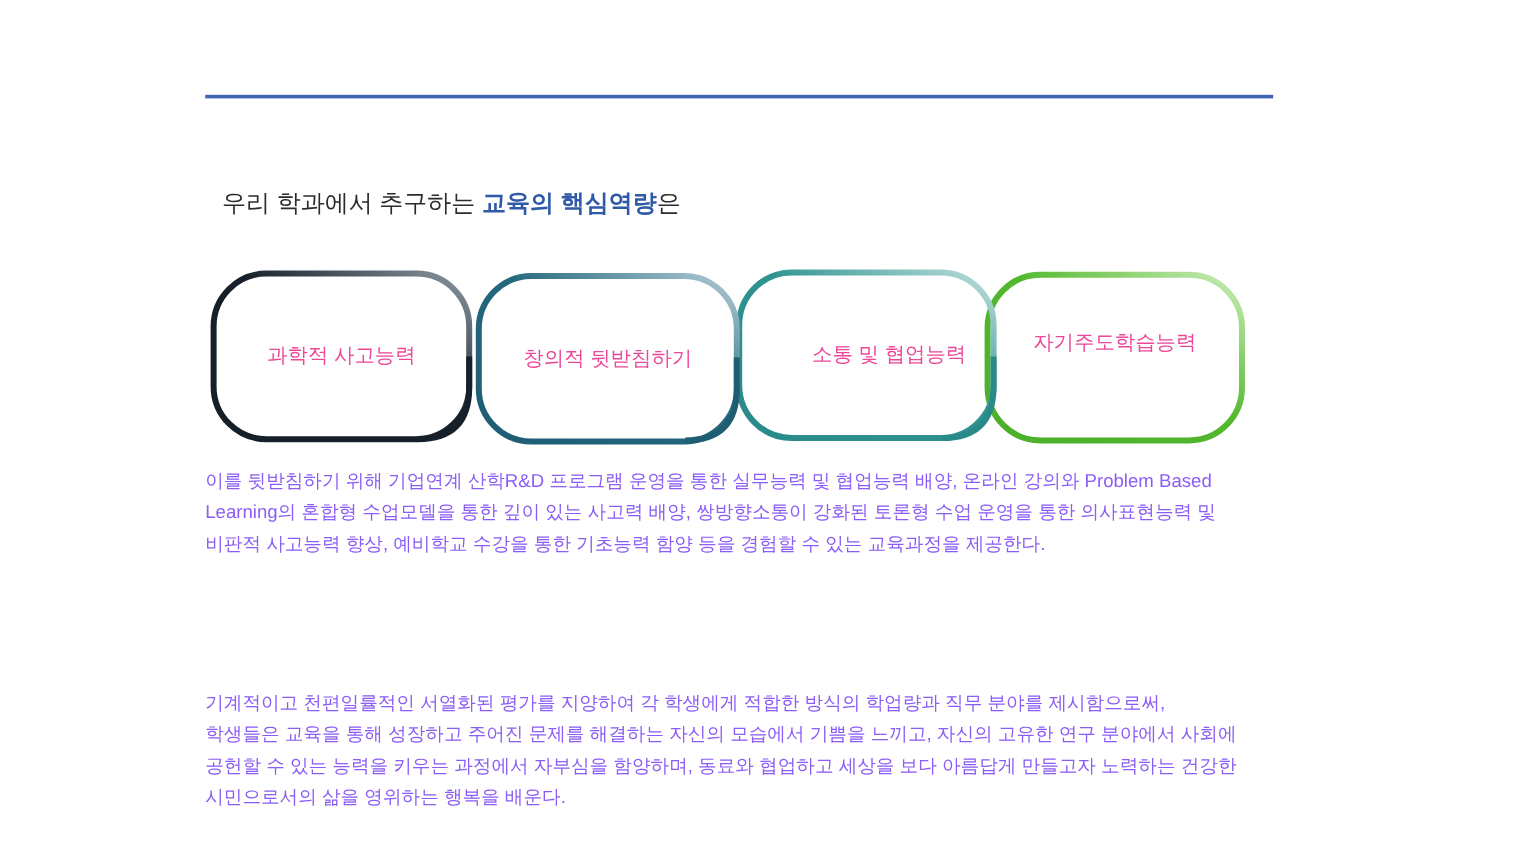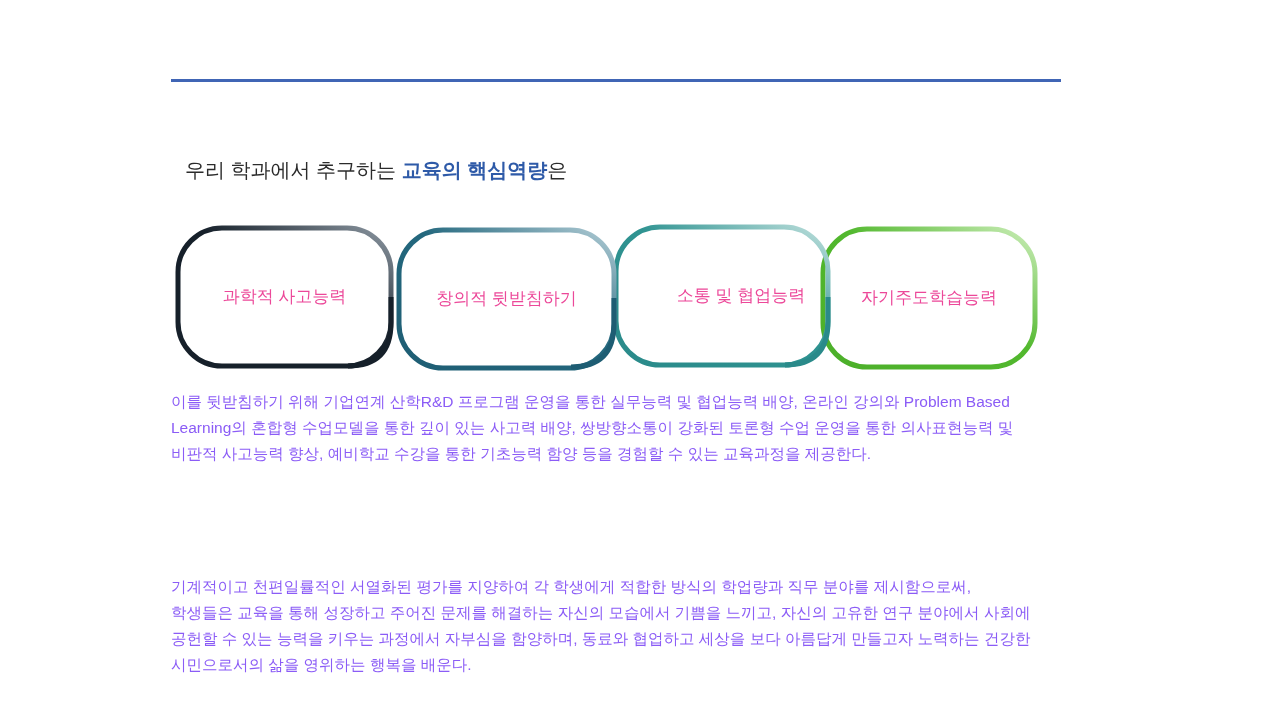--- a/index.html
+++ b/index.html
@@ -124,21 +124,21 @@
   <rect x="178" y="228" width="213" height="138" rx="44" ry="44" fill="none" stroke="url(#grad0)" stroke-width="5"></rect>
 
   <path d="M391 297 L391 323 Q391 366 348 366" fill="none" stroke="#16202a" stroke-width="5"></path>
   <path d="M614 298 L614 324 Q614 367 571 367" fill="none" stroke="#1e5d73" stroke-width="5"></path>
   <path d="M828 297 L828 322 Q828 365 785 365" fill="none" stroke="#2a8a8a" stroke-width="5"></path>
 </svg>
 
 <div class="capsule-label" style="left:178px; top:286px; width:213px;">과학적 사고능력</div>
 <div class="capsule-label" style="left:399px; top:288px; width:215px;">창의적 뒷받침하기</div>
 <div class="capsule-label" style="left:616px; top:285px; width:212px;padding-left:19px;">소통 및 협업능력</div>
-<div class="capsule-label" style="left:823px; top:287px; width:212px;text-align:center;">자기주도학습능력</div>
+<div class="capsule-label" style="left:823px; top:275px; width:212px;text-align:center;">자기주도학습능력</div>
 
 <div class="body-text para-1">이를 뒷받침하기 위해 기업연계 산학R&amp;D 프로그램 운영을 통한 실무능력 및 협업능력 배양, 온라인 강의와 Problem Based
 Learning의 혼합형 수업모델을 통한 깊이 있는 사고력 배양, 쌍방향소통이 강화된 토론형 수업 운영을 통한 의사표현능력 및
 비판적 사고능력 향상, 예비학교 수강을 통한 기초능력 함양 등을 경험할 수 있는 교육과정을 제공한다.</div>
 <div class="body-text para-2">기계적이고 천편일률적인 서열화된 평가를 지양하여 각 학생에게 적합한 방식의 학업량과 직무 분야를 제시함으로써,
 학생들은 교육을 통해 성장하고 주어진 문제를 해결하는 자신의 모습에서 기쁨을 느끼고, 자신의 고유한 연구 분야에서 사회에
 공헌할 수 있는 능력을 키우는 과정에서 자부심을 함양하며, 동료와 협업하고 세상을 보다 아름답게 만들고자 노력하는 건강한
 시민으로서의 삶을 영위하는 행복을 배운다.</div>
 
 </body></html>

